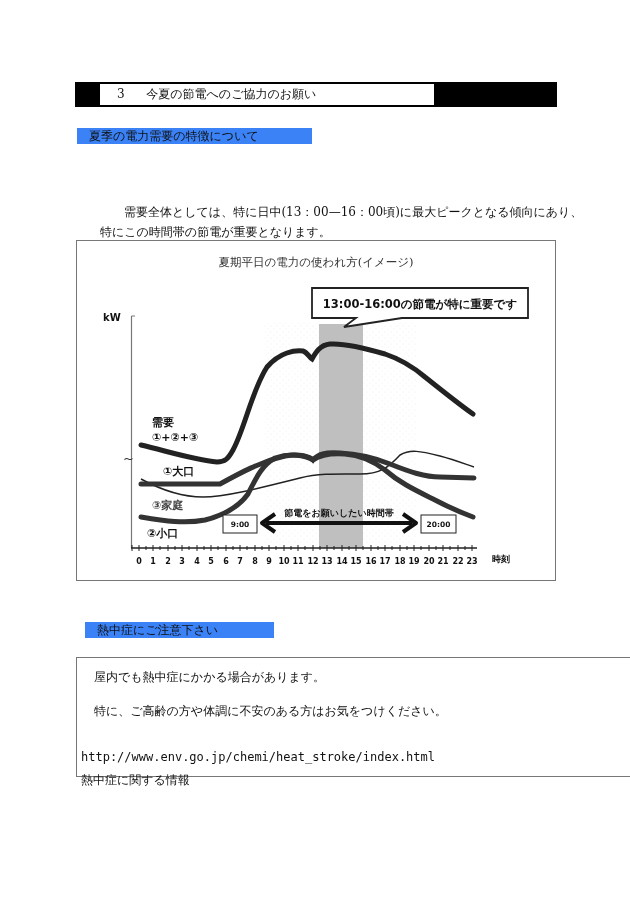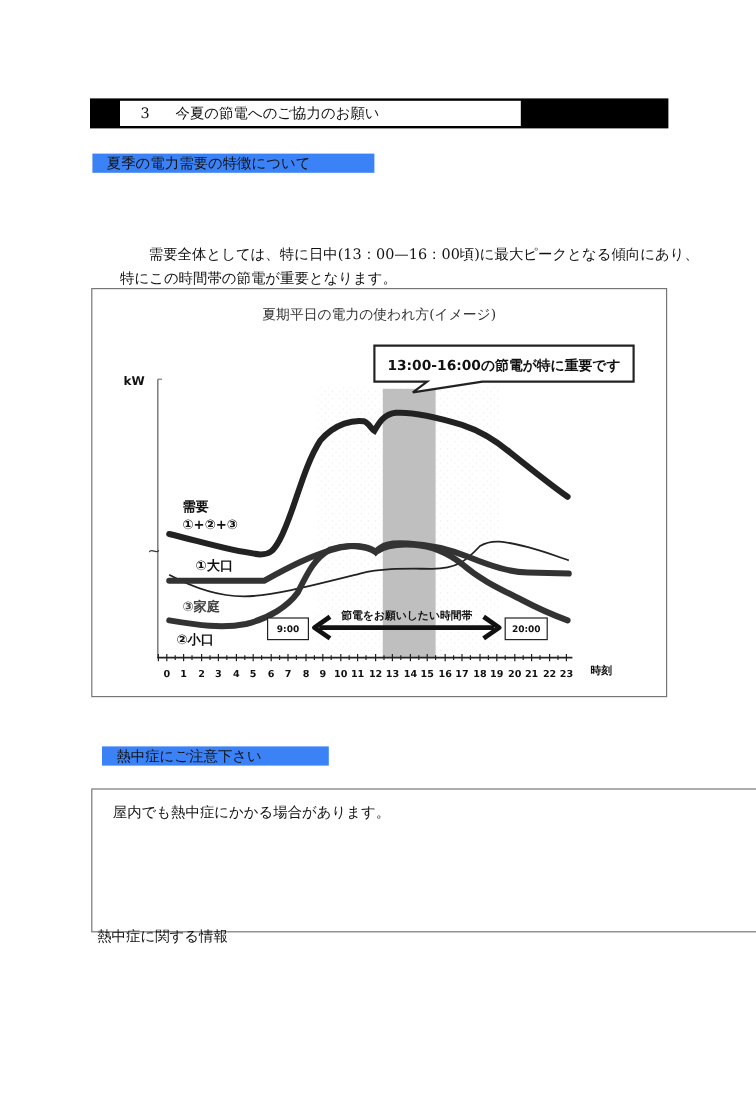--- a/index.html
+++ b/index.html
@@ -161,14 +161,16 @@
   <rect x="223" y="515" width="34" height="18" fill="#fff" stroke="#222" stroke-width="1"></rect>
   <text x="240" y="527" text-anchor="middle" font-size="7.5" font-weight="bold" fill="#111">9:00</text>
   <rect x="421" y="515" width="35" height="18" fill="#fff" stroke="#222" stroke-width="1"></rect>
   <text x="438.5" y="527" text-anchor="middle" font-size="7.5" font-weight="bold" fill="#111">20:00</text>
 </svg>
 
 <div class="abs sub-heading" style="left:85px;top:622px;width:189px;height:16px;">熱中症にご注意下さい</div>
 
 <div class="abs info-box">
   <div class="line" style="left:17px;top:11px;">屋内でも熱中症にかかる場合があります。</div>
+  <div class="line" style="left:17px;top:45px;">特に、ご高齢の方や体調に不安のある方はお気をつけください。</div>
   <div class="line" style="left:4px;top:75px;margin-top:39px;">熱中症に関する情報</div>
+  <div class="line mono" style="left:4px;top:91px;">http://www.env.go.jp/chemi/heat_stroke/index.html</div>
 </div>
 
 </body></html>

